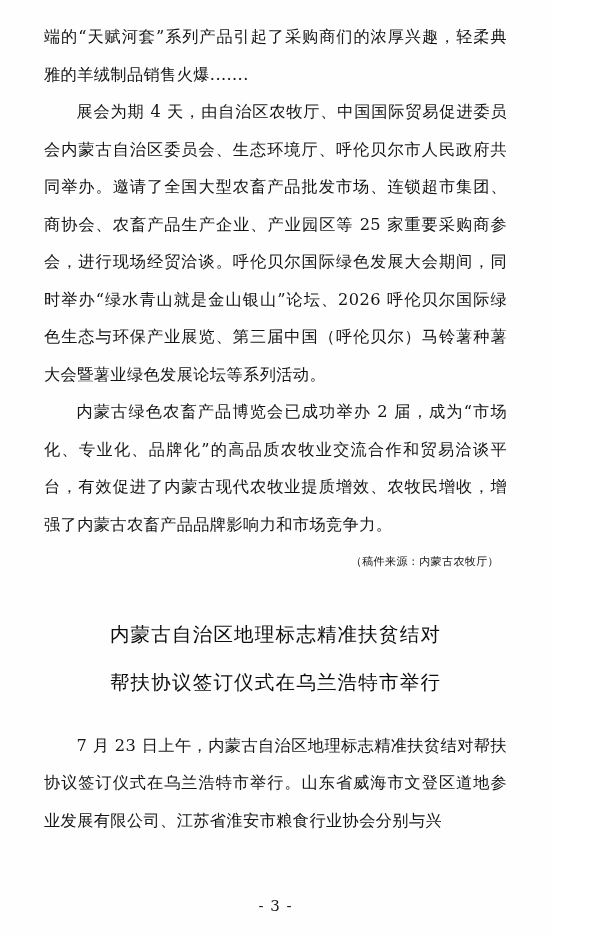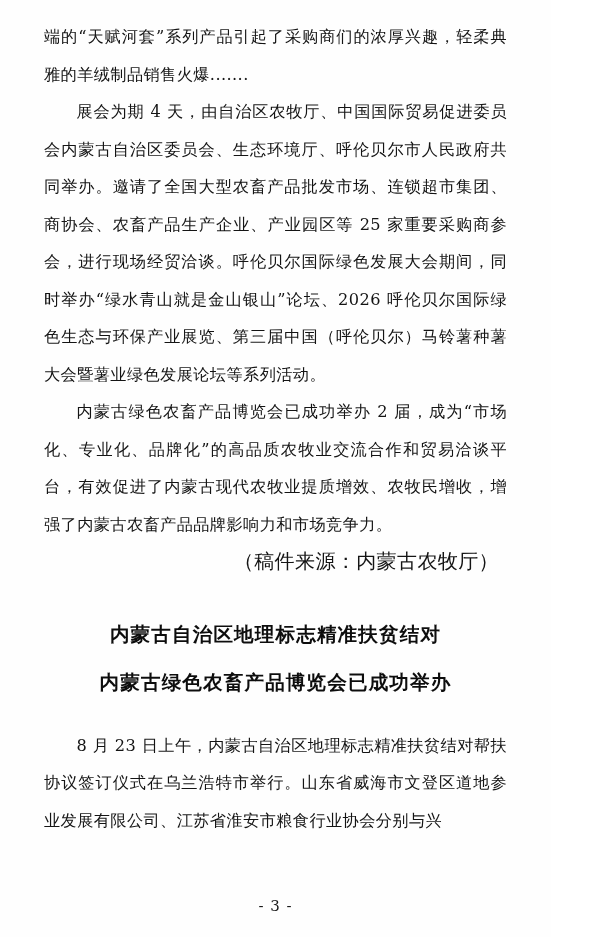--- a/index.html
+++ b/index.html
@@ -34,30 +34,30 @@
   .para {
     margin: 0;
     text-indent: 2em;
   }
   .para.no-indent {
     text-indent: 0;
   }
   .source-line {
     margin: 0;
     text-align: right;
-    font-size: 20px;
+    font-size: 11px;
     line-height: 37.5px;
     letter-spacing: 0.4px;
     padding-right: 8px;
   }
   .headline {
     margin: 0;
     text-align: center;
     font-family: "DejaVu Serif", serif;
-    font-weight: bold;
+    font-weight: normal;
     font-size: 19.5px;
     line-height: 48px;
     letter-spacing: 1.2px;
     color: #0d0d0d;
   }
   .headline-block {
     margin-top: 30px;
     margin-bottom: 20px;
   }
   .page-number {
@@ -84,22 +84,22 @@
     <p class="para">展会为期 4 天，由自治区农牧厅、中国国际贸易促进委员会内蒙古自治区委员会、生态环境厅、呼伦贝尔市人民政府共同举办。邀请了全国大型农畜产品批发市场、连锁超市集团、商协会、农畜产品生产企业、产业园区等 25 家重要采购商参会，进行现场经贸洽谈。呼伦贝尔国际绿色发展大会期间，同时举办“绿水青山就是金山银山”论坛、2026 呼伦贝尔国际绿色生态与环保产业展览、第三届中国（呼伦贝尔）马铃薯种薯大会暨薯业绿色发展论坛等系列活动。</p>
 
     <p class="para">内蒙古绿色农畜产品博览会已成功举办 2 届，成为“市场化、专业化、品牌化”的高品质农牧业交流合作和贸易洽谈平台，有效促进了内蒙古现代农牧业提质增效、农牧民增收，增强了内蒙古农畜产品品牌影响力和市场竞争力。</p>
 
     <p class="source-line">（稿件来源：内蒙古农牧厅）</p>
 
   </div>
 
   <div class="headline-block">
     <h1 class="headline">内蒙古自治区地理标志精准扶贫结对</h1>
-    <h1 class="headline">内蒙古绿色农畜产品博览会已成功举办</h1>
+    <h1 class="headline">帮扶协议签订仪式在乌兰浩特市举行</h1>
   </div>
 
   <div class="body-text">
-    <p class="para">8 月 23 日上午，内蒙古自治区地理标志精准扶贫结对帮扶协议签订仪式在乌兰浩特市举行。山东省威海市文登区道地参业发展有限公司、江苏省淮安市粮食行业协会分别与兴</p>
+    <p class="para">7 月 23 日上午，内蒙古自治区地理标志精准扶贫结对帮扶协议签订仪式在乌兰浩特市举行。山东省威海市文登区道地参业发展有限公司、江苏省淮安市粮食行业协会分别与兴</p>
   </div>
 
   <div class="page-number">- 3 -</div>
 
 </div>
 
 </body></html>

